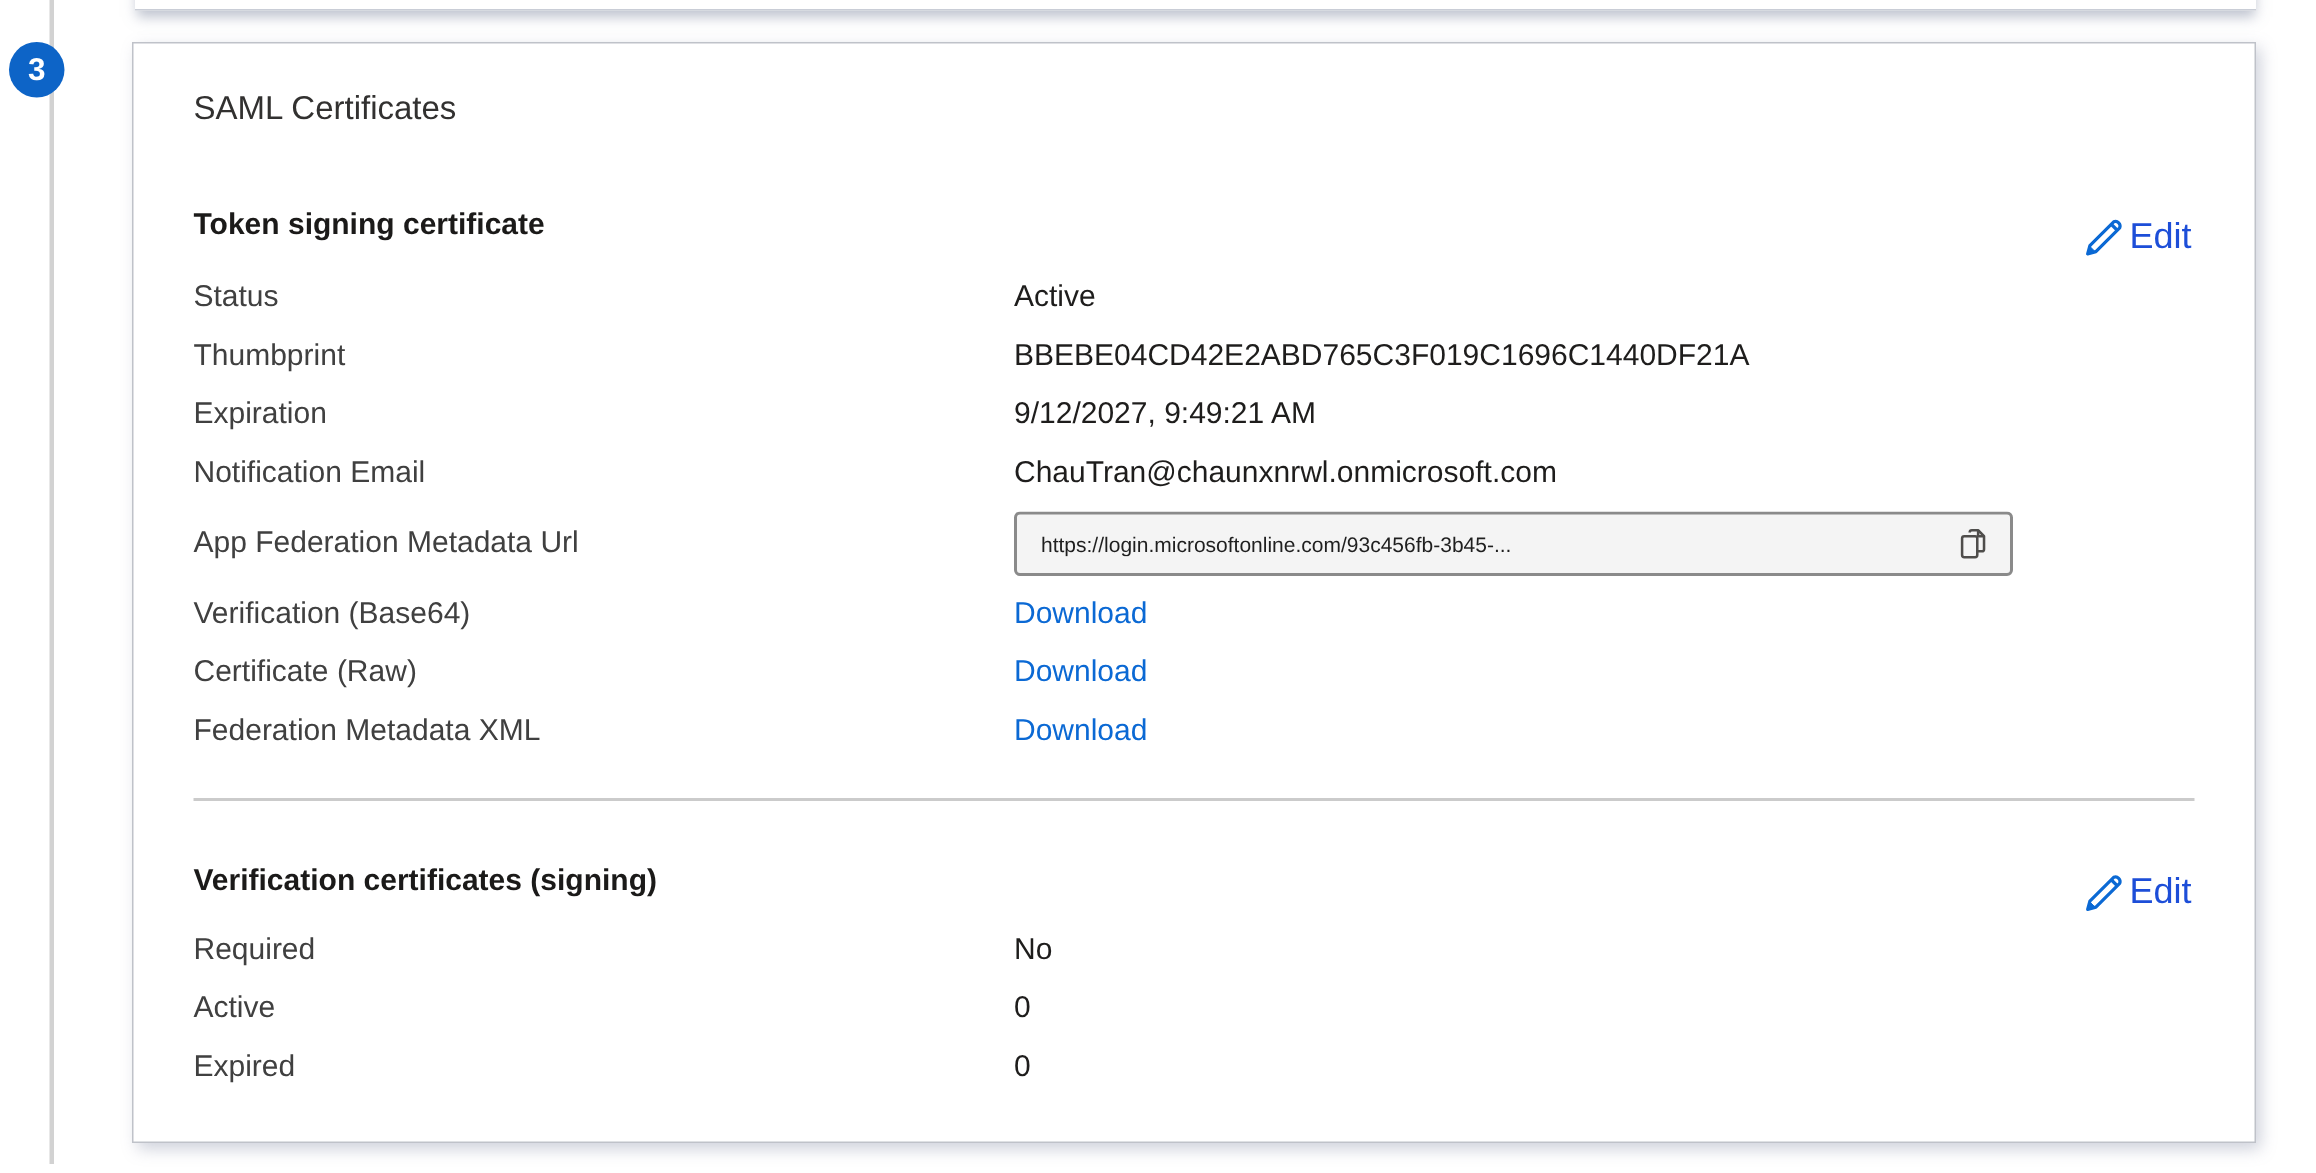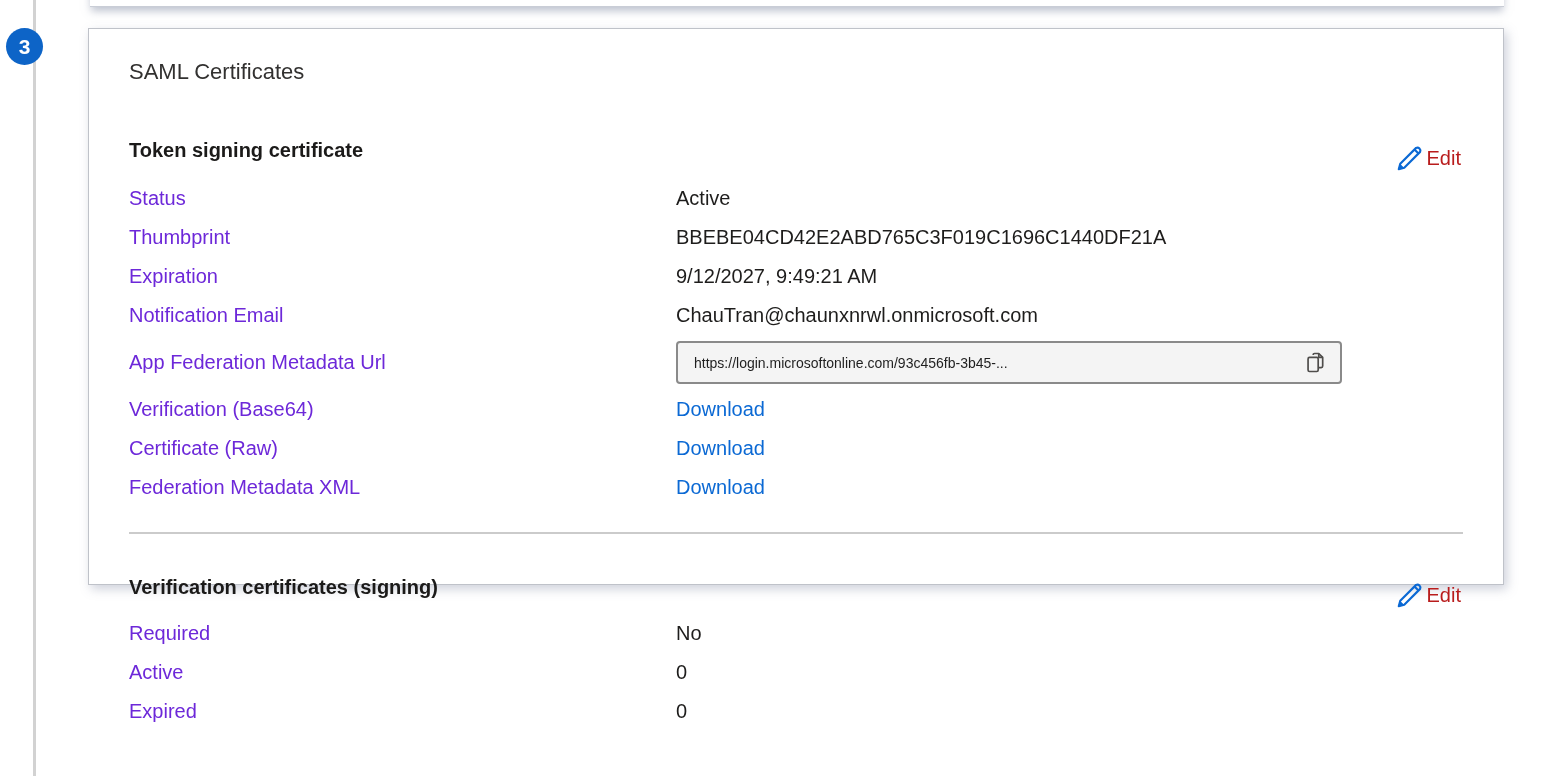--- a/index.html
+++ b/index.html
@@ -11,33 +11,33 @@
   .timeline { position:absolute; left:33px; top:0; width:3px; height:776px; background:#d2d2d2; }
   .badge { position:absolute; left:6px; top:28px; width:37px; height:37px; border-radius:50%;
            background:#0d64c7; color:#ffffff; display:flex; align-items:center; justify-content:center;
            font-size:21px; font-weight:bold; }
 
   
   .prev-card { position:absolute; left:90px; top:-27px; width:1414px; height:34px; background:#ffffff;
                border-bottom:1px solid #c9cdd6; box-shadow:0 5px 8px -1px rgba(125,135,160,.5); }
 
   
-  .card { position:absolute; left:88px; top:28px; width:1416px; height:557px; background:#ffffff;
+  .card { position:absolute; left:88px; top:28px; width:1416px; height:734px; background:#ffffff;
           border:1px solid #bfc2c9; box-shadow:3px 4px 10px rgba(125,135,160,.38);
           padding:30px 40px 40px 40px; color:#252423; }
   .card-title { font-size:22px; line-height:26px; color:#323130; margin-bottom:50px; }
 
   .sec-head { display:flex; justify-content:space-between; align-items:center; margin-bottom:14px; }
   .sec-title { font-size:20px; line-height:26px; font-weight:600; color:#1b1a19; }
   .edit-btn { display:flex; align-items:center; gap:2px; background:none; border:none; cursor:pointer;
-              font-family:inherit; font-size:20px; color:#b91c1c; position:relative; top:8px; padding:0 2px; }
+              font-family:inherit; font-size:24px; color:#1d4ed8; position:relative; top:8px; padding:0 2px; }
   .edit-btn svg { display:block; }
 
   .row { display:flex; align-items:center; min-height:39px; font-size:20px; }
-  .row .lbl { flex:0 0 547px; color:#6d28d9; }
+  .row .lbl { flex:0 0 547px; color:#404040; }
   .row .val { flex:1; color:#1e1d1c; white-space:nowrap; overflow:hidden; }
 
   .url-row { min-height:55px; }
   .url-box { display:flex; align-items:center; width:666px; height:43px; background:#f4f4f4;
              border:2px solid #8a8a8a; border-radius:4px; padding:0 10px 0 16px; cursor:text; }
   .url-text { flex:1; font-size:14px; color:#1f1f1f; white-space:nowrap; overflow:hidden; }
   .copy-btn { background:none; border:none; padding:0; margin-left:8px; cursor:pointer; line-height:0; }
 
   a.dl { color:#0b69d4; text-decoration:none; cursor:pointer; }
 

